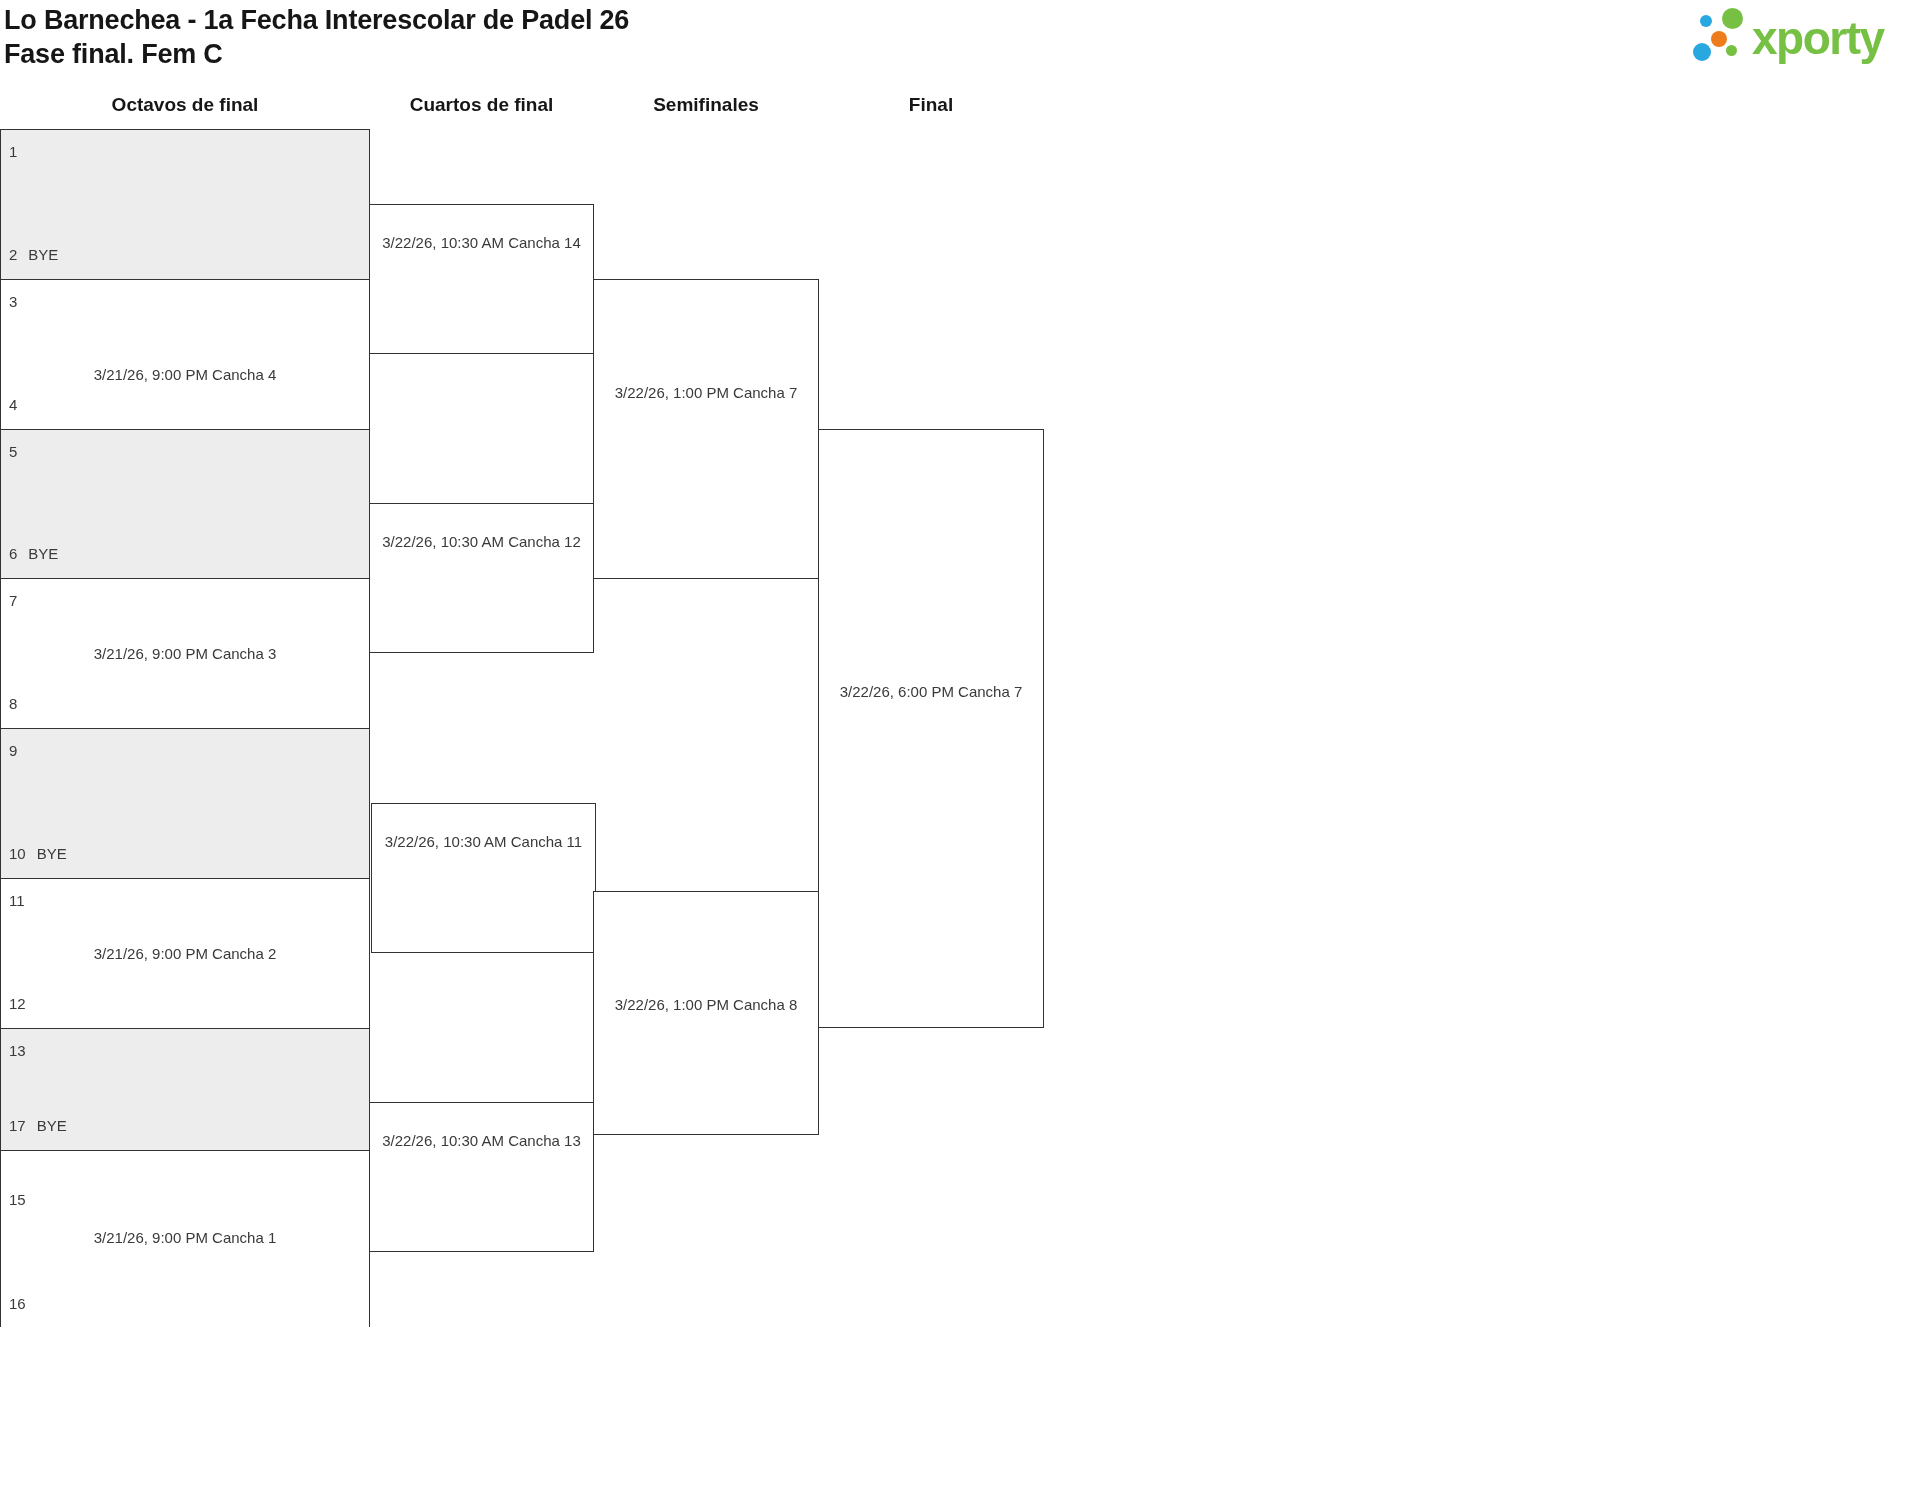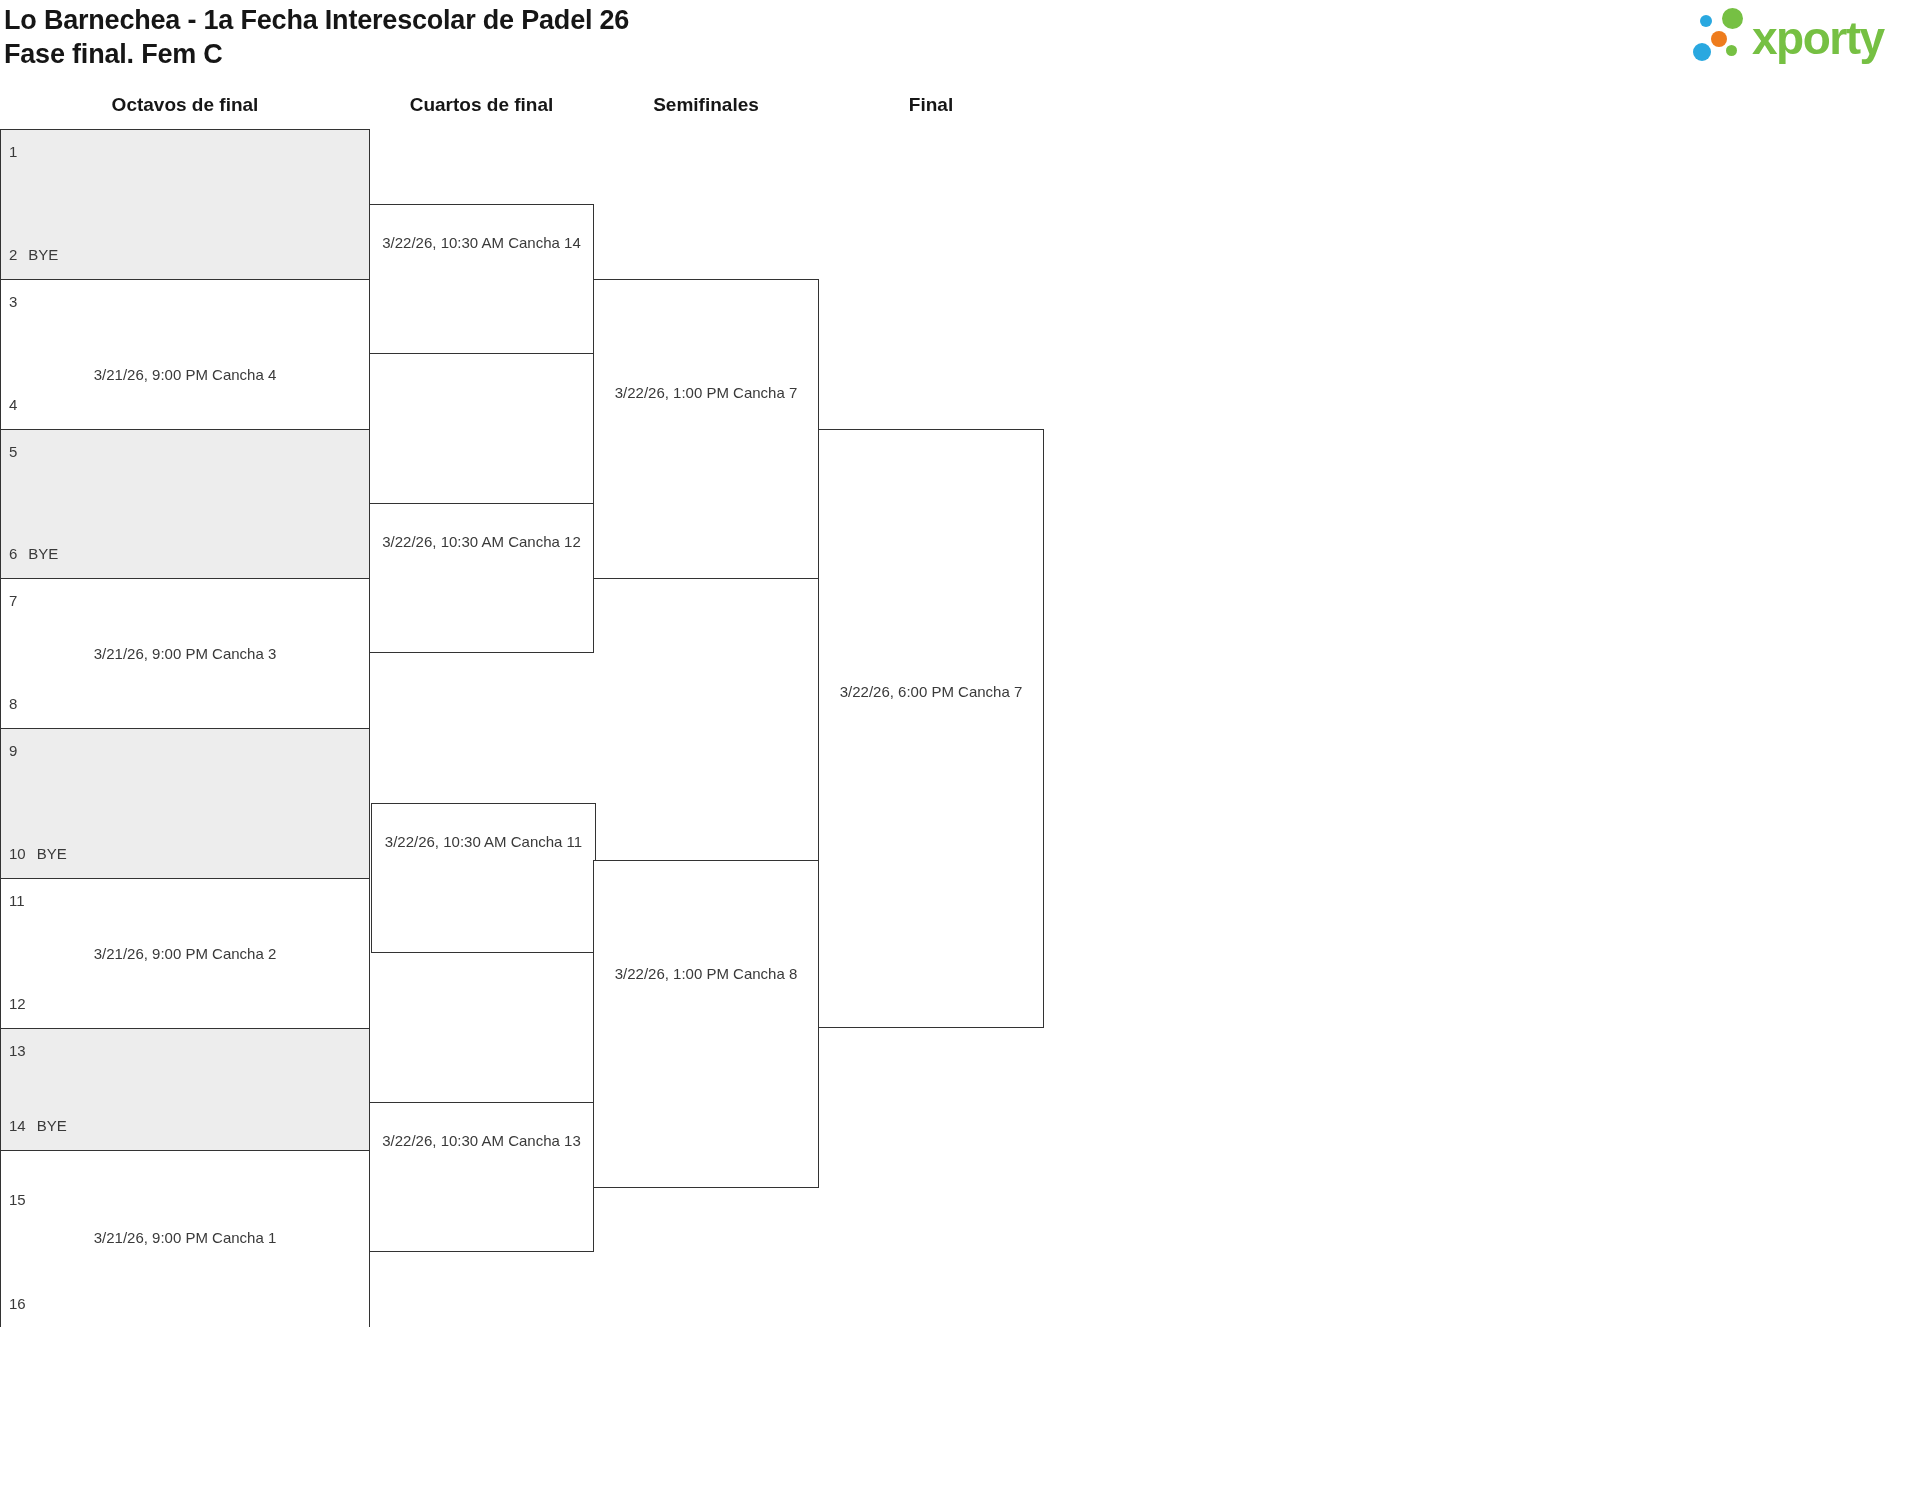--- a/index.html
+++ b/index.html
@@ -138,21 +138,21 @@
           <div class="seed top">9</div>
           <div class="seed bot"><span>10</span><span class="bye-tag">BYE</span></div>
         </div>
         <div class="o-row with-sep" style="top: 749px; height: 150px;">
           <div class="seed top">11</div>
           <div class="seed bot"><span>12</span></div>
           <div class="schedule" style="top: 65px;">3/21/26, 9:00 PM Cancha 2</div>
         </div>
         <div class="o-row bye with-sep" style="top: 899px; height: 122px;">
           <div class="seed top">13</div>
-          <div class="seed bot"><span>14</span><span class="bye-tag">BYE</span></div>
+          <div class="seed bot"><span>17</span><span class="bye-tag">BYE</span></div>
         </div>
         <div class="o-row" style="top: 1048px; height: 150px;">
           <div class="seed top">15</div>
           <div class="seed bot"><span>16</span></div>
           <div class="schedule" style="top: 50px;">3/21/26, 9:00 PM Cancha 1</div>
         </div>
       </div>
       <div class="match-box" style="left: 369px; width: 225px; top: 204px; height: 150px;">
         <div class="schedule" style="top: 28px;">3/22/26, 10:30 AM Cancha 14</div>
       </div>
@@ -161,21 +161,21 @@
       </div>
       <div class="match-box" style="left: 371px; width: 225px; top: 803px; height: 150px;">
         <div class="schedule" style="top: 28px;">3/22/26, 10:30 AM Cancha 11</div>
       </div>
       <div class="match-box" style="left: 369px; width: 225px; top: 1102px; height: 150px;">
         <div class="schedule" style="top: 28px;">3/22/26, 10:30 AM Cancha 13</div>
       </div>
       <div class="match-box" style="left: 593px; width: 226px; top: 279px; height: 300px; padding-left: 37px;">
         <div class="schedule" style="top: 103px;">3/22/26, 1:00 PM Cancha 7</div>
       </div>
-      <div class="match-box" style="left: 593px; width: 226px; top: 860px; height: 328px;">
+      <div class="match-box" style="left: 593px; width: 226px; top: 891px; height: 244px;">
         <div class="schedule" style="top: 103px;">3/22/26, 1:00 PM Cancha 8</div>
       </div>
       <div class="match-box" style="left: 818px; width: 226px; top: 429px; height: 599px;">
         <div class="schedule" style="top: 252px;">3/22/26, 6:00 PM Cancha 7</div>
       </div>
     </div>
 
 </div>
 
 </body></html>

